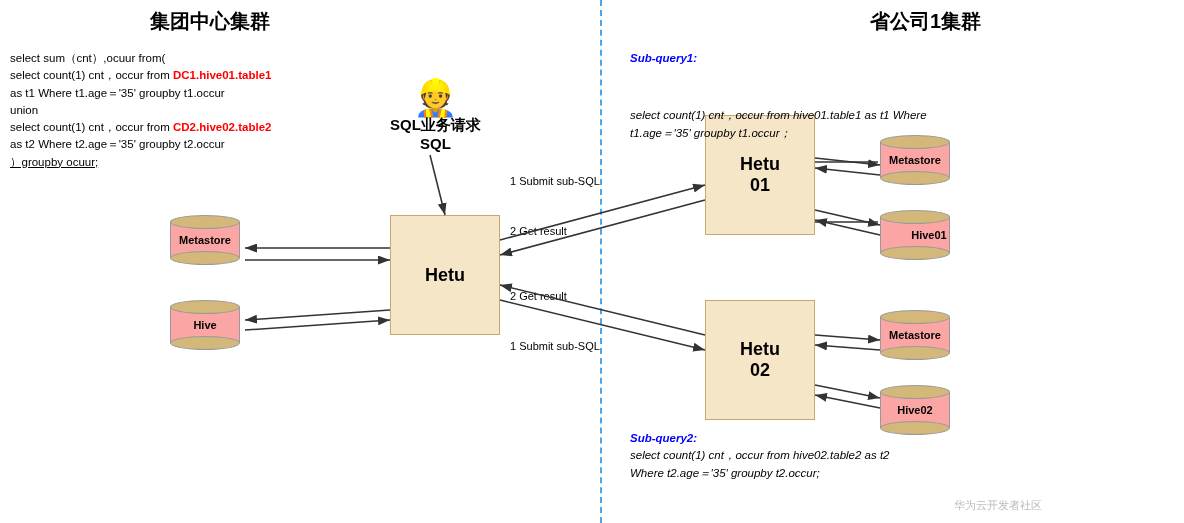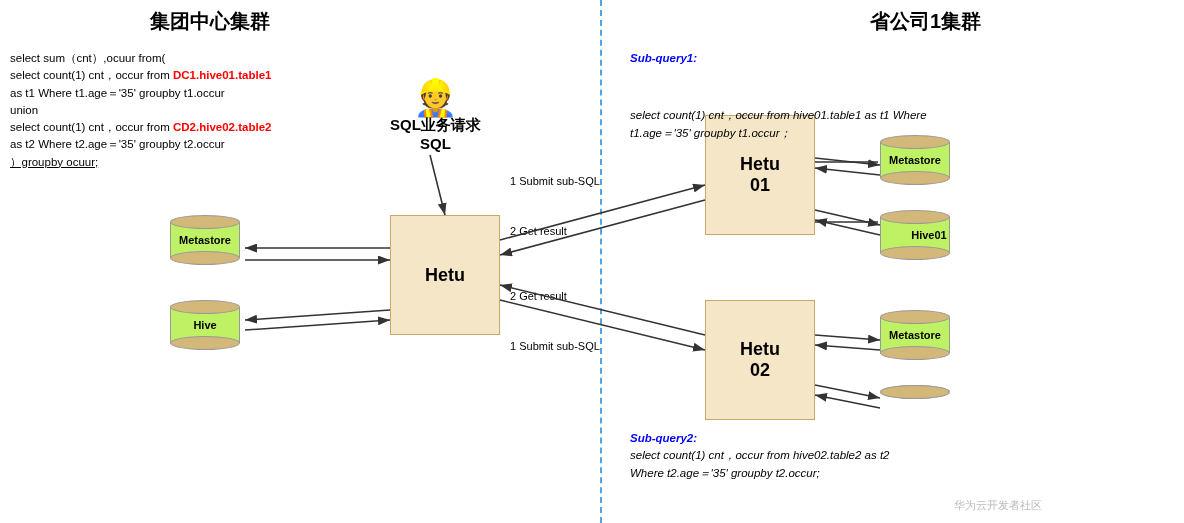--- a/index.html
+++ b/index.html
@@ -83,21 +83,21 @@
       background: #d4b87a;
       border: 1.5px solid #999;
       border-radius: 50%;
       width: 70px;
       height: 14px;
       margin-bottom: -7px;
       position: relative;
       z-index: 1;
     }
     .cylinder-main {
-      background: #bef264;
+      background: #fca5a5;
       border: 1.5px solid #999;
       border-left: 1.5px solid #999;
       border-right: 1.5px solid #999;
       border-top: none;
       width: 70px;
       display: flex;
       align-items: center;
       justify-content: center;
       font-size: 11px;
       font-weight: bold;
@@ -236,20 +236,21 @@
   </div>
 
   <div class="cylinder" style="left: 880px; top: 310px;">
     <div class="cylinder-top"></div>
     <div class="cylinder-main" style="height:36px;">Metastore</div>
     <div class="cylinder-bottom"></div>
   </div>
 
   <div class="cylinder" style="left: 880px; top: 385px;">
     <div class="cylinder-top"></div>
+    <div class="cylinder-main" style="height:36px;">Hive02</div>
     <div class="cylinder-bottom"></div>
   </div>
 
   <div class="arrow-label" style="left: 510px; top: 175px;">1 Submit sub-SQL</div>
   <div class="arrow-label" style="left: 510px; top: 225px;">2 Get result</div>
   <div class="arrow-label" style="left: 510px; top: 290px;">2 Get result</div>
   <div class="arrow-label" style="left: 510px; top: 340px;">1 Submit sub-SQL</div>
 
   <div class="subquery-text" style="left: 630px; top: 50px;">
     <div class="subquery-title">Sub-query1:</div>

